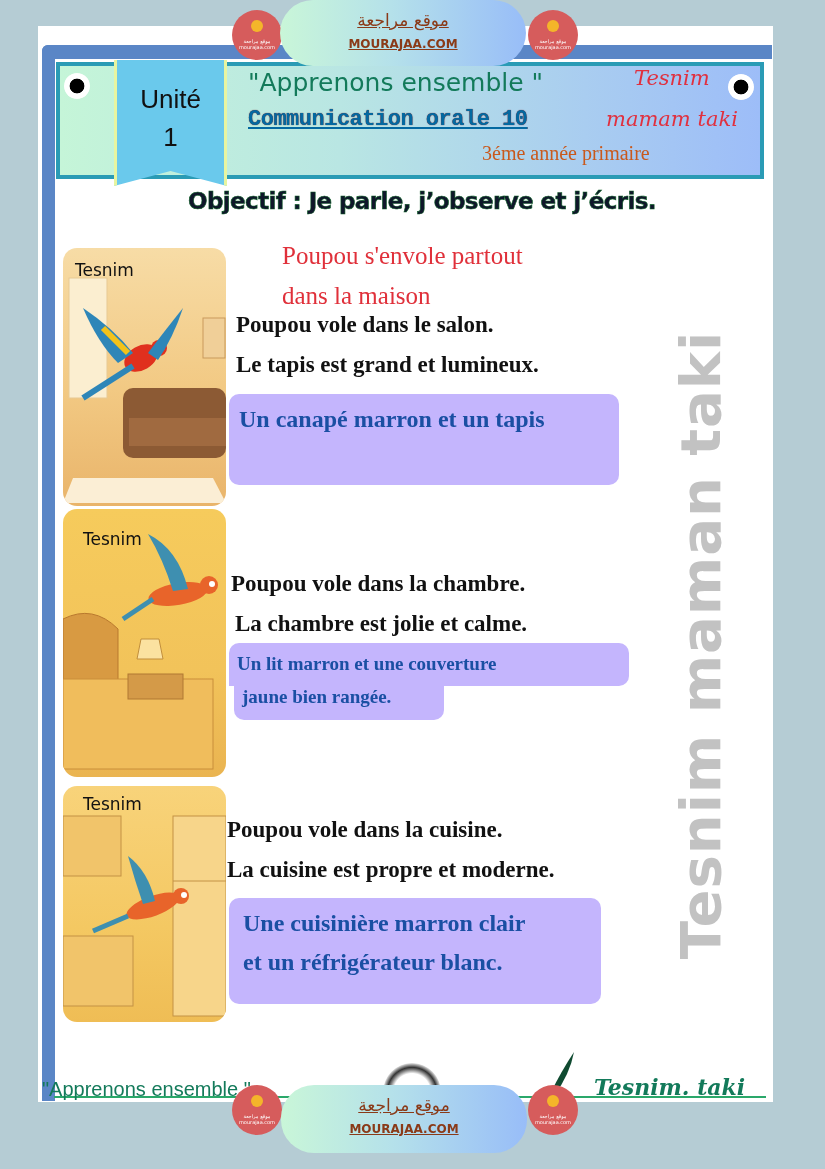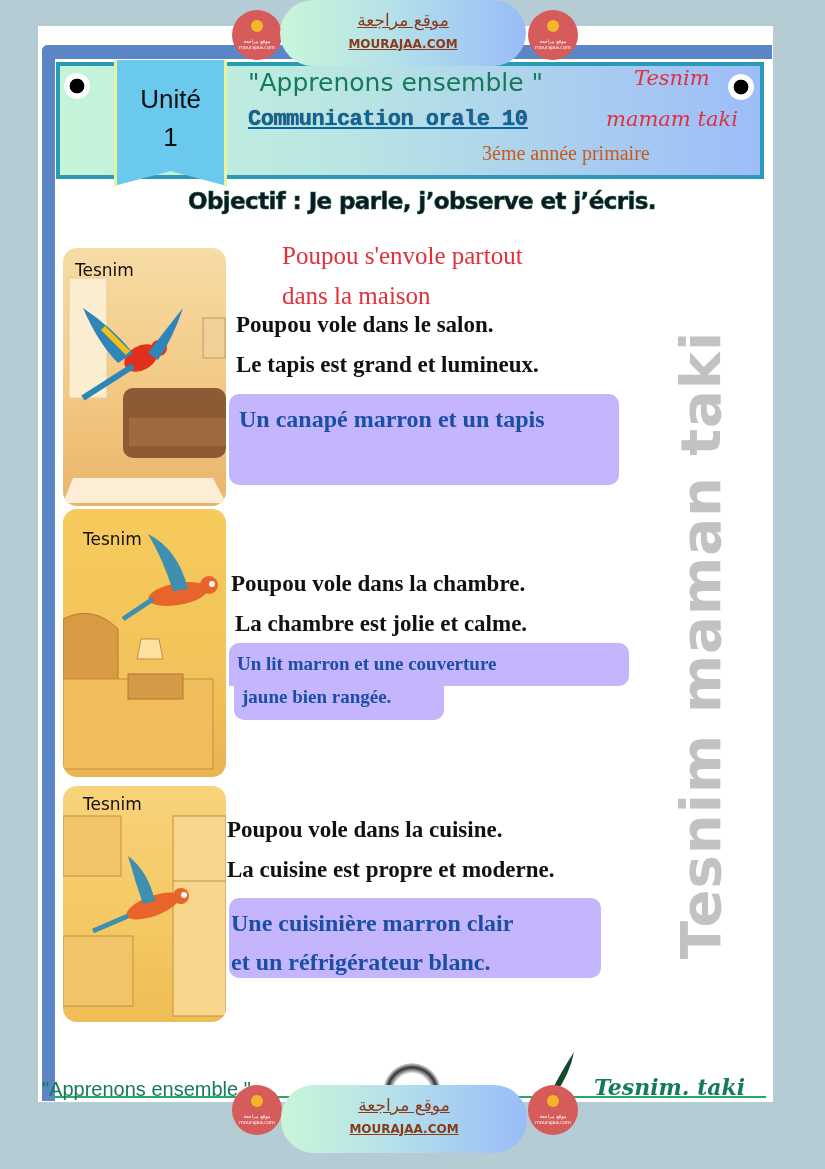--- a/index.html
+++ b/index.html
@@ -236,21 +236,21 @@
       <circle cx="118" cy="110" r="8" fill="#e8642a"></circle>
       <circle cx="121" cy="109" r="3" fill="#fff"></circle>
       <path d="M65 70 Q85 85 92 115 L80 118 Q72 95 65 70Z" fill="#3e8fb0"></path>
       <path d="M65 130 L30 145" stroke="#3e8fb0" stroke-width="5"></path>
     </g>
   </svg>
   <span class="tag" style="left:20px;top:8px;">Tesnim</span>
 </div>
 <div class="line" style="left:227px;top:817px;">Poupou vole dans la cuisine.</div>
 <div class="line" style="left:227px;top:857px;">La cuisine est propre et moderne.</div>
-<div class="bubble" style="left:229px;top:898px;width:372px;height:80px;padding:6px 2px;font-size:24px;line-height:39px;">
+<div class="bubble" style="left:229px;top:898px;width:372px;height:106px;padding:6px 14px;font-size:24px;line-height:39px;">
   <div>Une cuisinière marron clair</div>
   <div>et un réfrigérateur blanc.</div>
 </div>
 
 <div class="watermark">Tesnim maman taki</div>
 
 <div class="footer-line"></div>
 <div class="footer-left">"Apprenons ensemble "</div>
 <div class="half-circle"></div>
 <svg class="quill" width="40" height="50">

